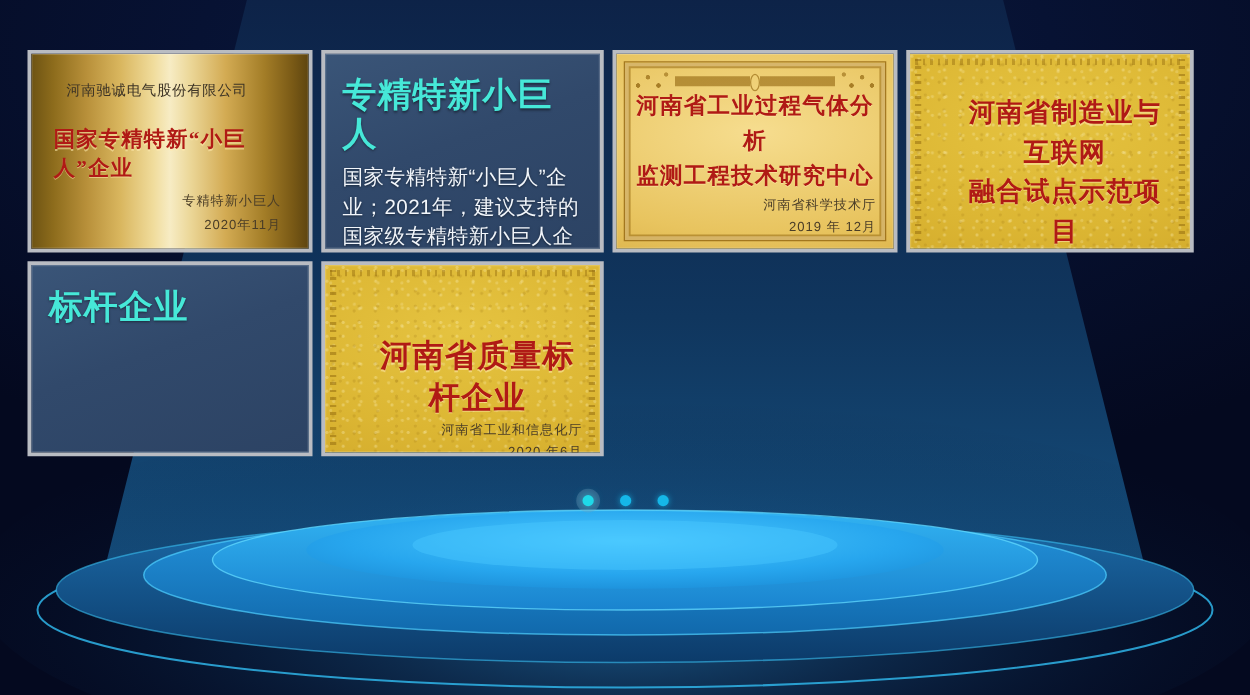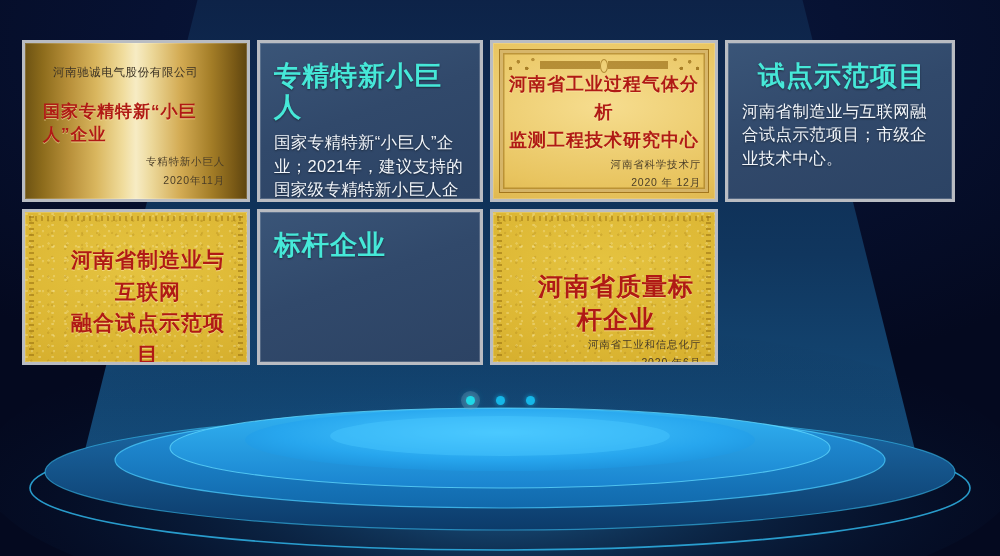--- a/index.html
+++ b/index.html
@@ -183,21 +183,21 @@
     padding: 12px 14px 10px 14px;
   }
   .plaque-org {
     color: #3c3325;
     font-size: 11.5px;
     letter-spacing: 0.6px;
     margin: 10px 0 0 14px;
   }
   .plaque-title {
     color: #b01a15;
-    font-family: Liberation Sans, sans-serif;
+    font-family: Liberation Serif, serif;
     font-weight: bold;
     letter-spacing: 1px;
     text-align: center;
     text-shadow: 0 1px 0 rgba(255,235,175,0.55);
   }
   .plaque-title.t1 { font-size: 17px; margin: 20px 0 0 0; text-align: left; padding-left: 4px; }
   .plaque-title.t3 { font-size: 18px; line-height: 1.55; margin: 16px 0 0 0; }
   .plaque-title.t6 { font-size: 21px; line-height: 1.5; margin: 20px 0 0 0; }
   .plaque-title.t8 { font-size: 25px; line-height: 1.3; margin: 46px 0 0 0; }
 
@@ -289,31 +289,27 @@
         <div class="ornate-frame">
           <div class="ornate-scroll"></div>
         </div>
         <div class="plaque-content">
           <div class="plaque-title t3">
             <div>河南省工业过程气体分析</div>
             <div>监测工程技术研究中心</div>
           </div>
           <div class="plaque-footer center-ish">
             <div>河南省科学技术厅</div>
-            <div>2020 年 12月</div>
+            <div>2019 年 12月</div>
           </div>
         </div>
       </div>
     </div>
 
 
-    <div class="award-card card-info indent">
-      <div class="card-heading">试点示范项目</div>
-      <div class="card-body-text">河南省制造业与互联网融合试点示范项目；市级企业技术中心。</div>
-    </div>
 
     <div class="award-card card-plaque">
       <div class="plaque-inner plaque-flat">
         <div class="edge-ticks"></div>
         <div class="edge-ticks right"></div>
         <div class="edge-ticks top"></div>
         <div class="plaque-content">
           <div class="plaque-title t6">
             <div>河南省制造业与互联网</div>
             <div>融合试点示范项目</div>

